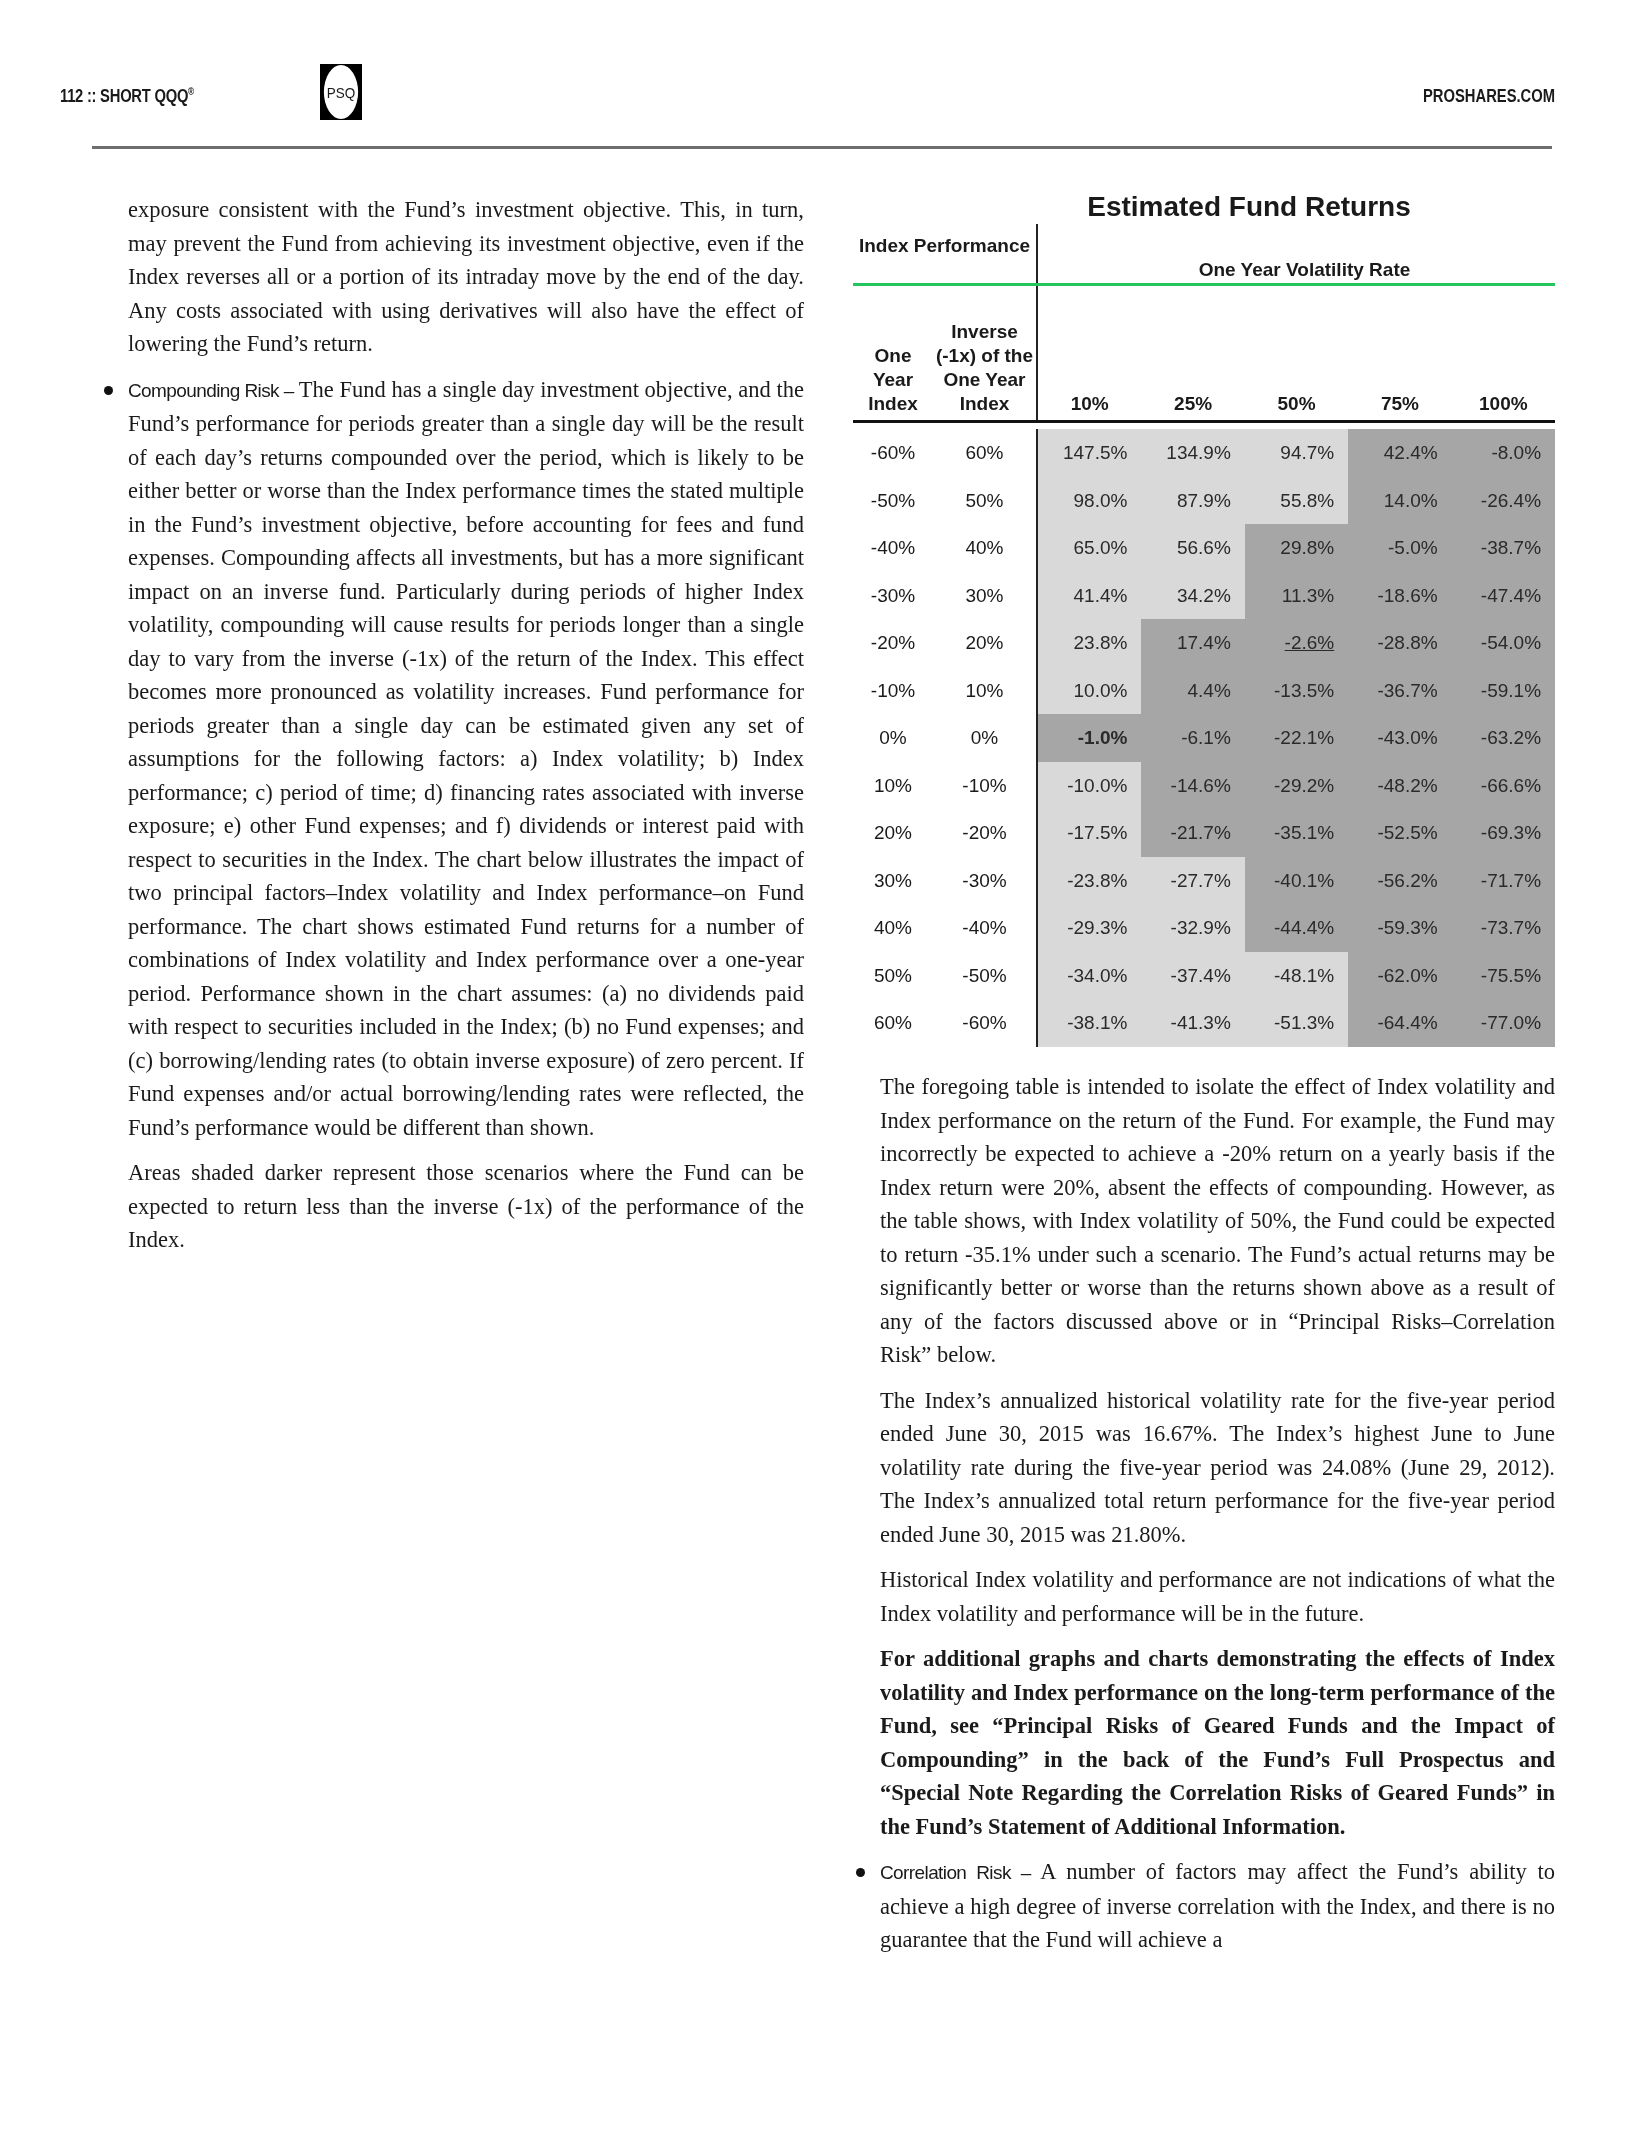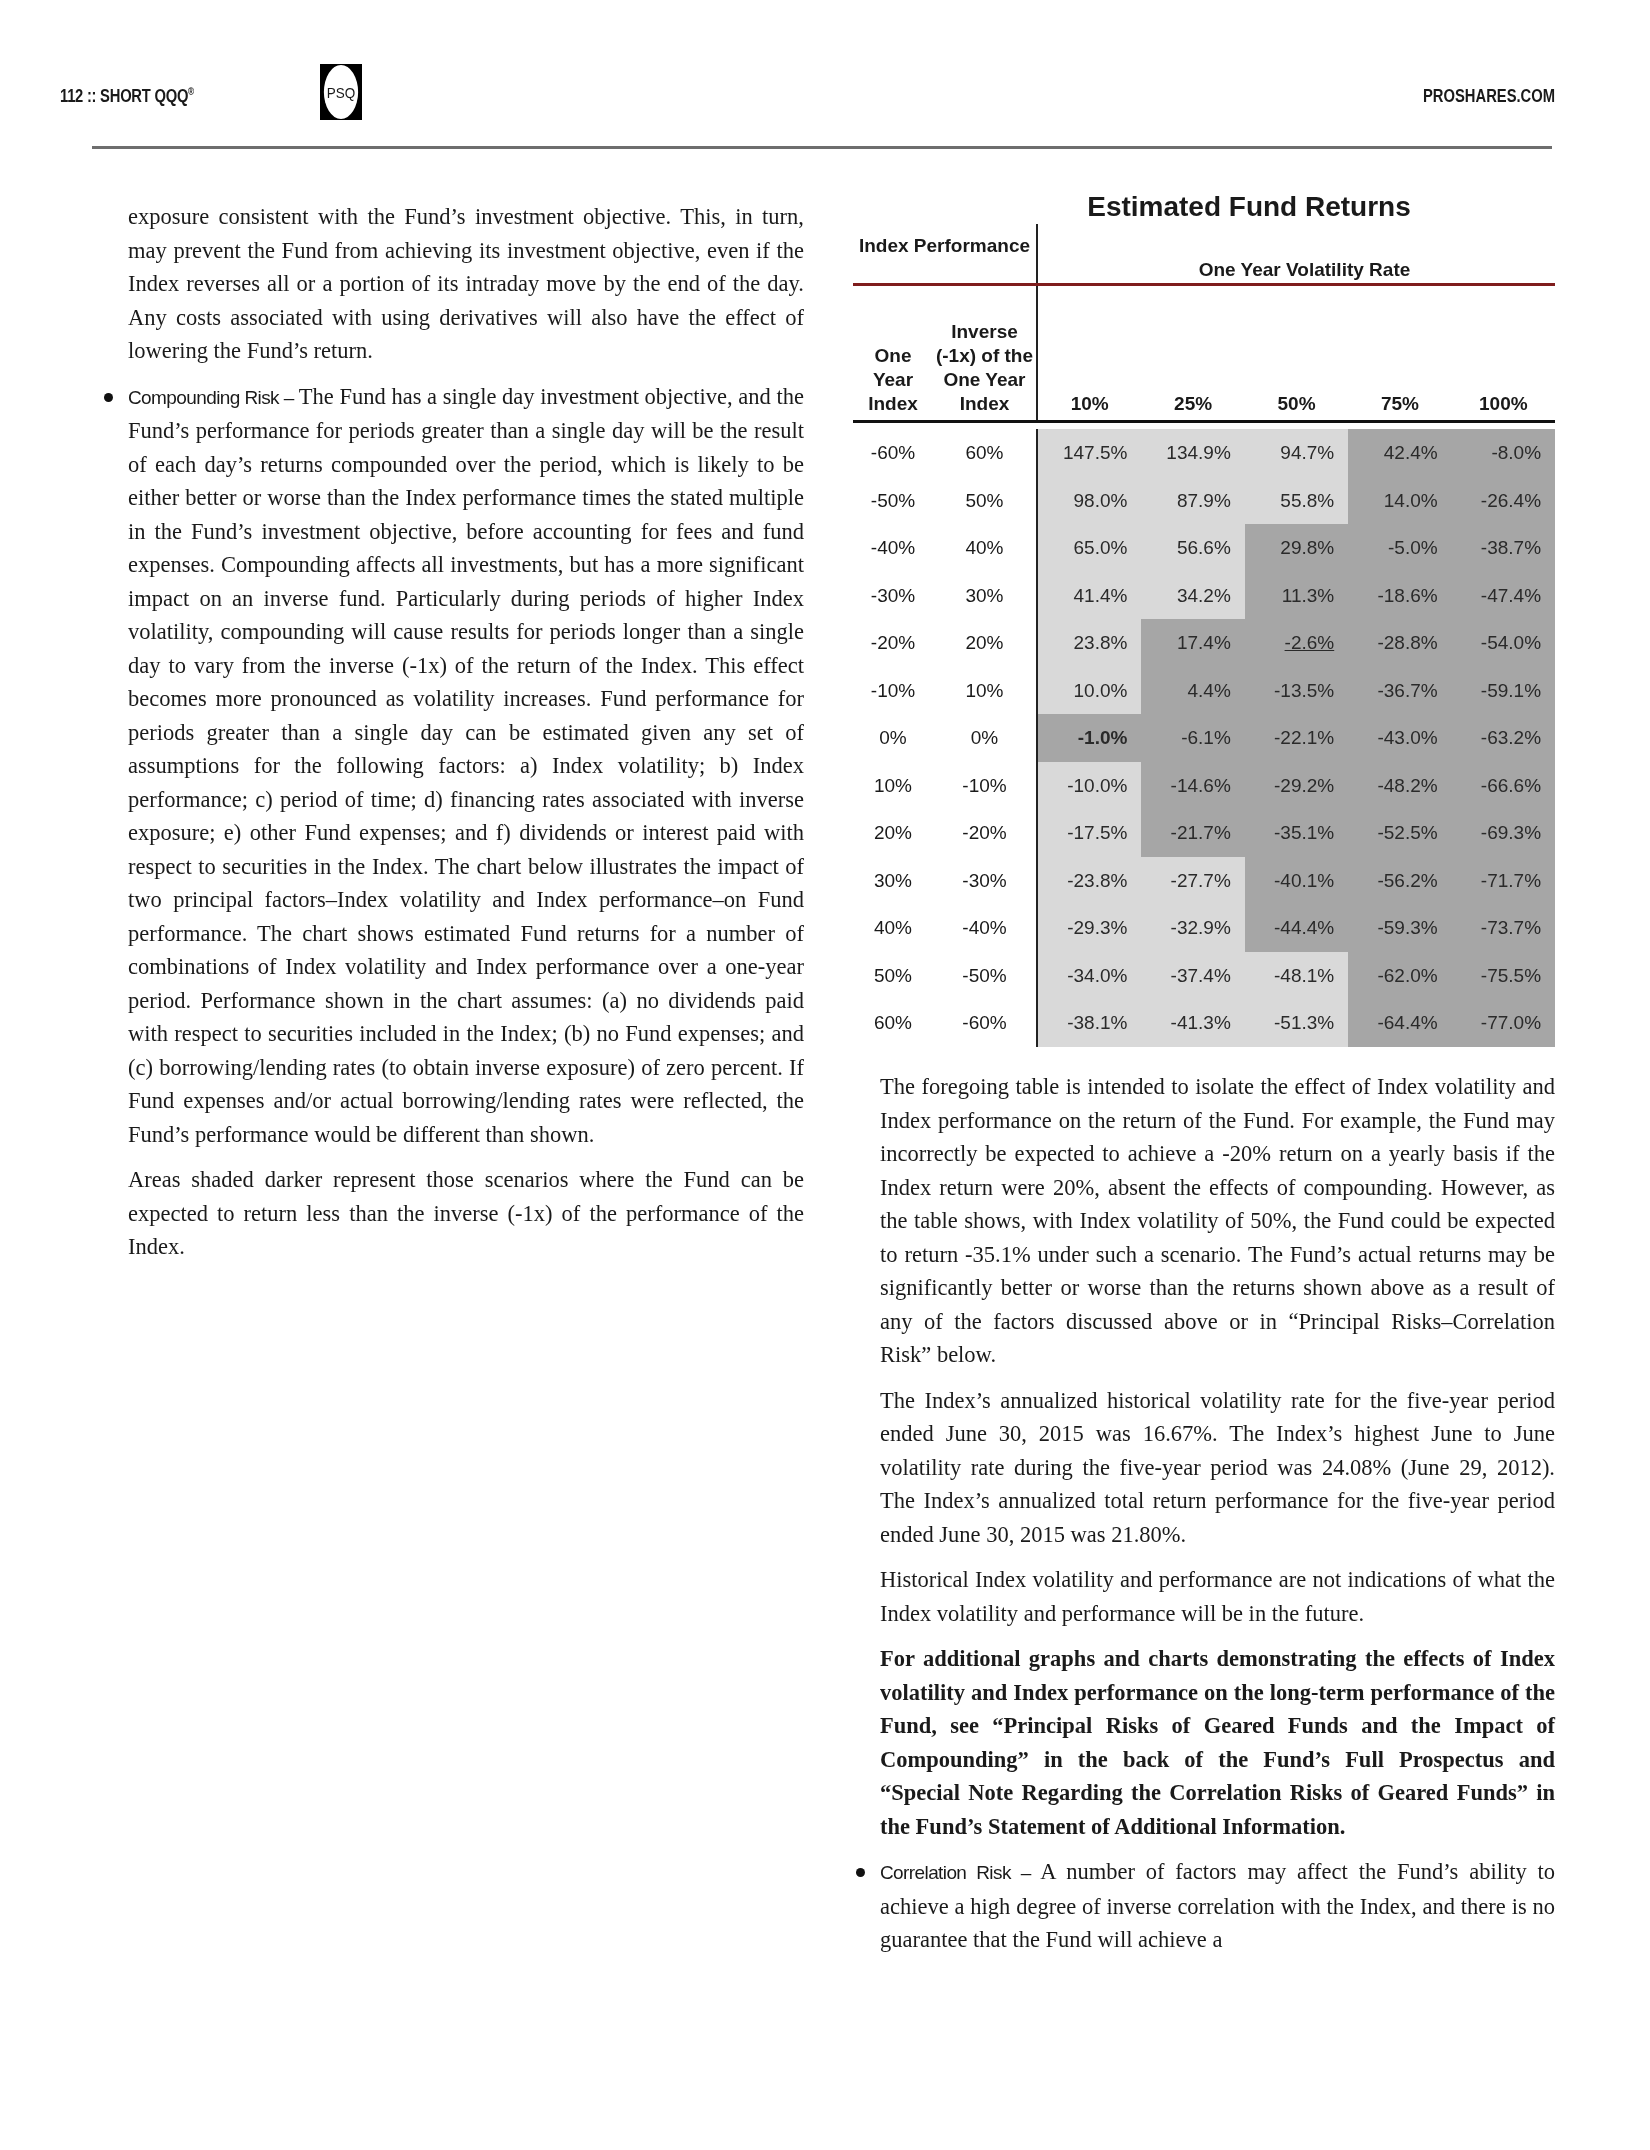--- a/index.html
+++ b/index.html
@@ -7,31 +7,31 @@
   .header { position: absolute; left: 60px; top: 56px; width: 1495px; height: 90px; }
   .hdr-left { position: absolute; left: 0; top: 30px; font-family: "Liberation Sans", sans-serif; font-weight: bold; font-size: 18px; letter-spacing: -0.3px; transform: scaleX(0.82); transform-origin: left center; white-space: nowrap; }
   .hdr-left sup { font-size: 10px; }
   .psq-badge { position: absolute; left: 260px; top: 8px; width: 42px; height: 56px; background: #000; display: flex; align-items: center; justify-content: center; }
   .psq-badge .oval { width: 38px; height: 54px; border-radius: 50%; background: #fff; display: flex; align-items: center; justify-content: center; font-family: "Liberation Sans", sans-serif; font-size: 15px; transform: scaleX(0.9); }
   .hdr-right { position: absolute; right: 0; top: 30px; font-family: "Liberation Sans", sans-serif; font-weight: bold; font-size: 18px; transform: scaleX(0.82); transform-origin: right center; white-space: nowrap; }
   .hdr-rule { position: absolute; left: 32px; top: 90px; width: 1460px; height: 3px; background: #6e6e6e; }
 
   .col { position: absolute; font-family: "Liberation Serif", serif; font-size: 22.5px; line-height: 33.5px; text-align: justify; }
   .col p { margin: 0 0 12px 0; }
-  .left-col { left: 128px; top: 200px; width: 676px; }
+  .left-col { left: 128px; top: 193px; width: 676px; }
   .right-col { left: 880px; top: 1070px; width: 675px; }
   .bullet-item { position: relative; margin: 0 0 12px 0; }
   .bullet-dot { position: absolute; left: -24px; top: 13px; width: 9px; height: 9px; border-radius: 50%; background: #111; }
   .term { font-family: "Liberation Sans", sans-serif; font-weight: normal; font-size: 19px; letter-spacing: -0.6px; }
   .bold-para { font-weight: bold; }
 
   .table-wrap { position: absolute; left: 853px; top: 190px; width: 702px; font-family: "Liberation Sans", sans-serif; }
   .tbl-title { text-align: center; font-weight: bold; font-size: 28px; height: 34px; line-height: 34px; padding-left: 90px; }
   .tbl-grid { position: relative; width: 702px; }
-  .hdr-row1 { display: flex; height: 59px; border-bottom: 3px solid #7f1d1d; gap: 16px; }
+  .hdr-row1 { display: flex; height: 59px; border-bottom: 3px solid #22c55e; gap: 16px; }
   .hdr-idx { width: 185px; border-right: 2px solid #222; text-align: center; font-weight: bold; font-size: 19px; line-height: 24px; padding-top: 10px; box-sizing: border-box; }
   .hdr-vol { flex: 1; text-align: center; font-weight: bold; font-size: 19px; line-height: 24px; padding-top: 34px; box-sizing: border-box; }
   .hdr-row2 { display: flex; height: 134px; border-bottom: 3px solid #111; }
   .hdr-c { font-weight: bold; font-size: 19px; line-height: 24px; display: flex; align-items: flex-end; justify-content: center; text-align: center; padding-bottom: 4px; box-sizing: border-box; }
   .hdr-c.c0 { width: 80px; }
   .hdr-c.c1 { width: 105px; border-right: 2px solid #222; }
   .hdr-c.v { flex: 1; }
   .data-row { display: flex; height: 47.5px; }
   .cell-idx { width: 80px; text-align: center; font-size: 19px; line-height: 47.5px; }
   .cell-inv { width: 105px; text-align: center; font-size: 19px; line-height: 47.5px; border-right: 2px solid #222; box-sizing: border-box; }

